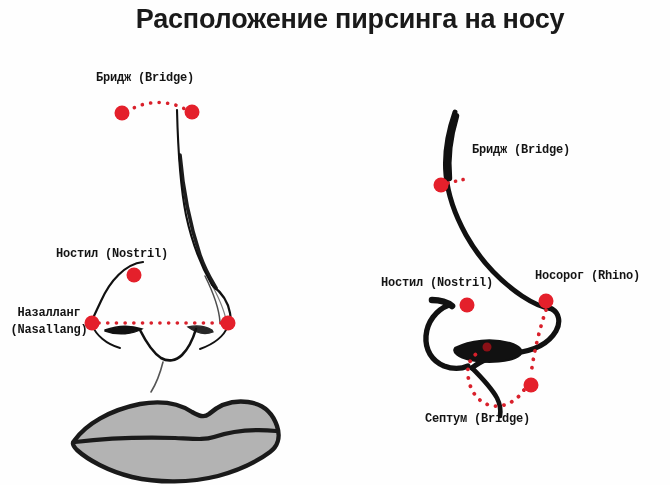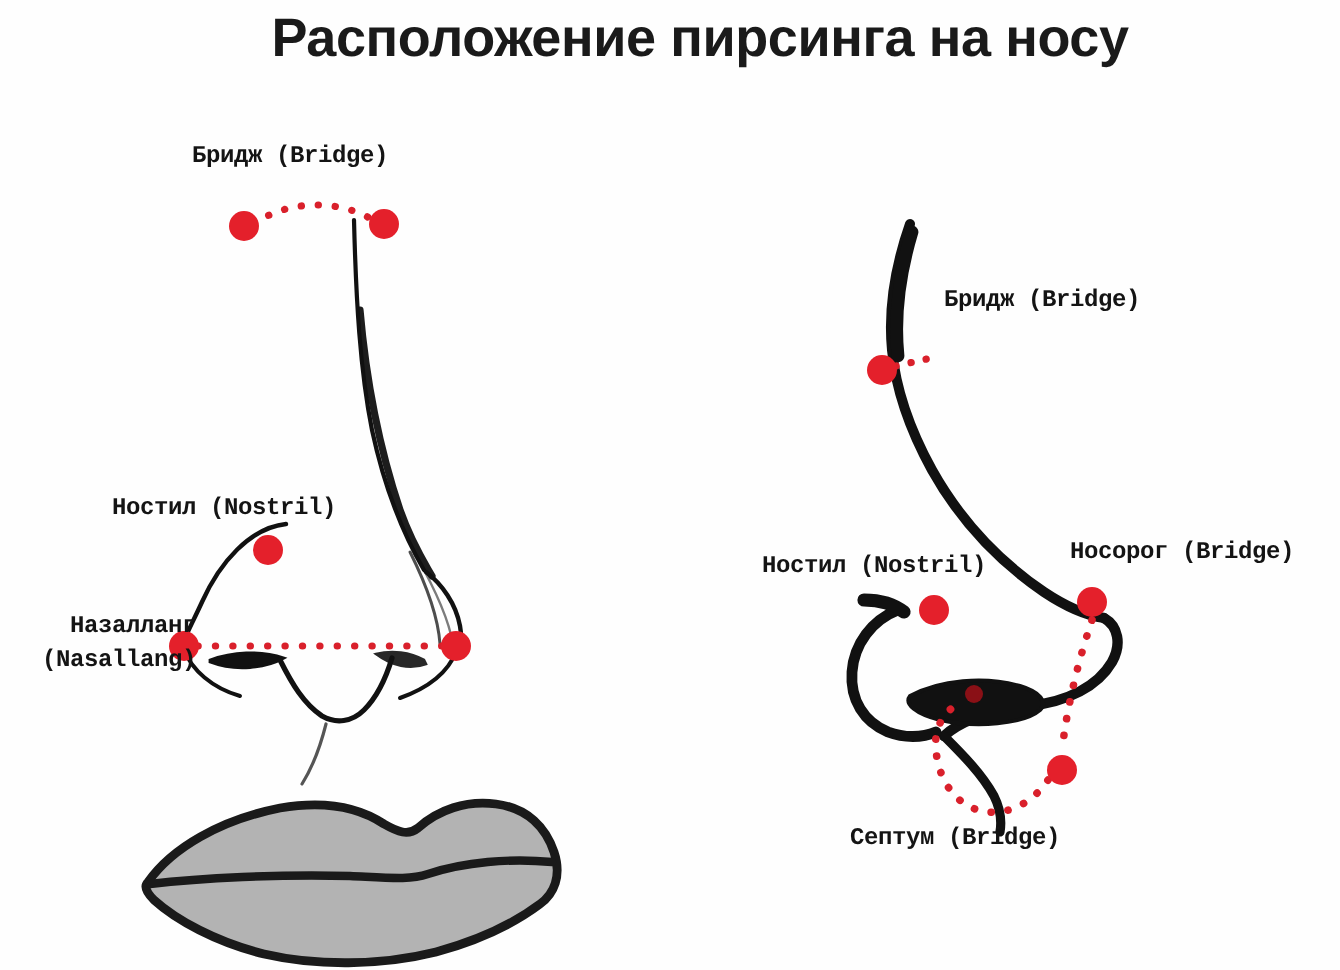--- a/index.html
+++ b/index.html
@@ -41,21 +41,21 @@
     font-weight: bold;
     font-size: 12px;
     color: #141414;
     white-space: nowrap;
     letter-spacing: -0.2px;
     line-height: 17px;
   }
   .dlabel.two-line { white-space: normal; }
   .lbl-bridge-left   { left: 96px;  top: 70px; }
   .lbl-nostril-left  { left: 56px;  top: 246px; }
-  .lbl-nasallang     { left: 0px;   top: 305px; width: 98px; text-align: right; }
+  .lbl-nasallang     { left: 0px;   top: 305px; width: 98px; text-align: center; }
   .lbl-bridge-right  { left: 472px; top: 142px; }
   .lbl-nostril-right { left: 381px; top: 275px; }
   .lbl-rhino         { left: 535px; top: 268px; }
   .lbl-septum        { left: 425px; top: 411px; }
 </style>
 </head>
 <body>
 
 <div>
 
@@ -142,17 +142,17 @@
 
   <div class="dlabel lbl-nasallang two-line">
     <span>Назалланг</span><br>
     <span>(Nasallang)</span>
   </div>
 
   <div class="dlabel lbl-bridge-right">Бридж (Bridge)</div>
 
   <div class="dlabel lbl-nostril-right">Ностил (Nostril)</div>
 
-  <div class="dlabel lbl-rhino">Носорог (Bridge)</div>
+  <div class="dlabel lbl-rhino">Носорог (Rhino)</div>
 
   <div class="dlabel lbl-septum">Септум (Bridge)</div>
 
 </div>
 
 </body></html>

